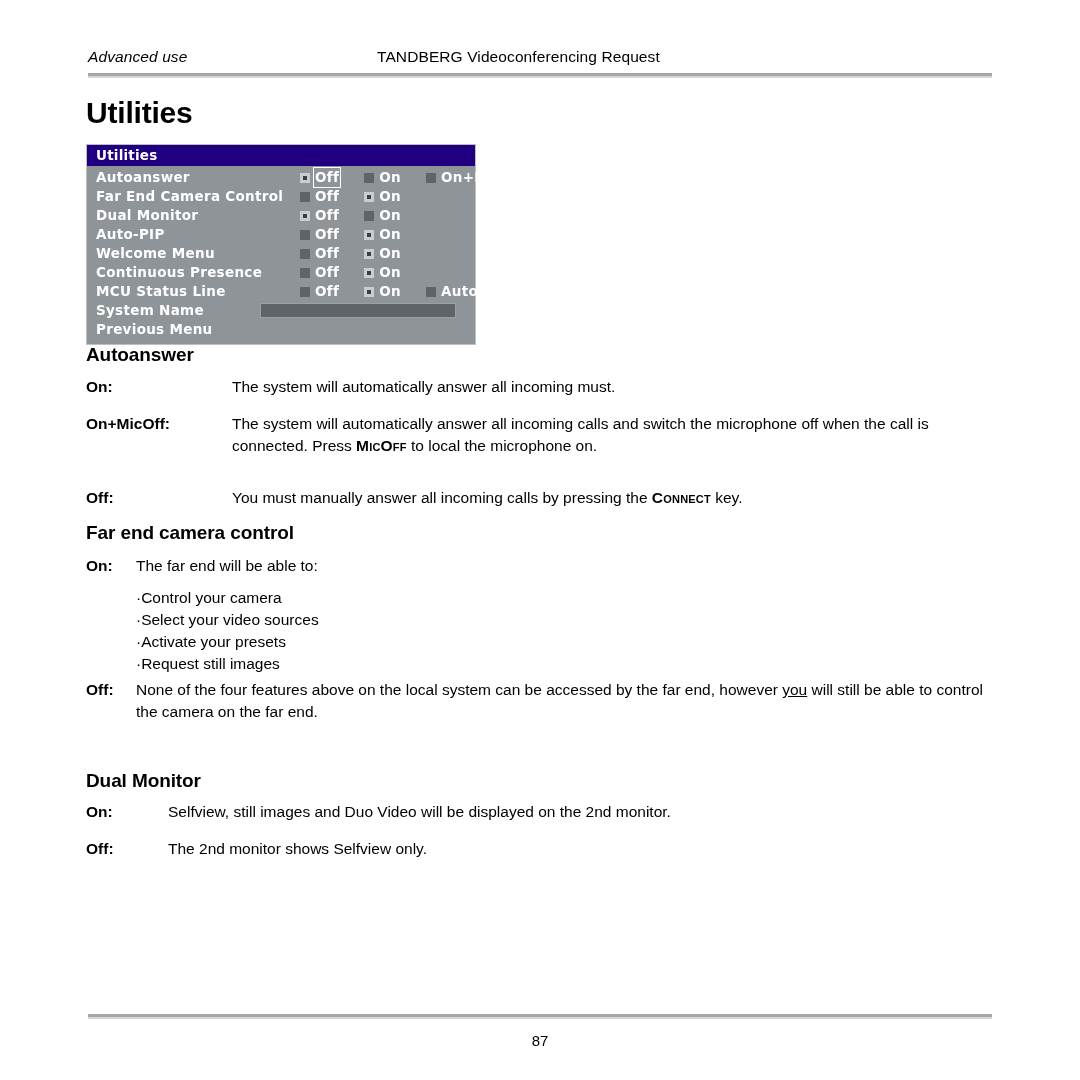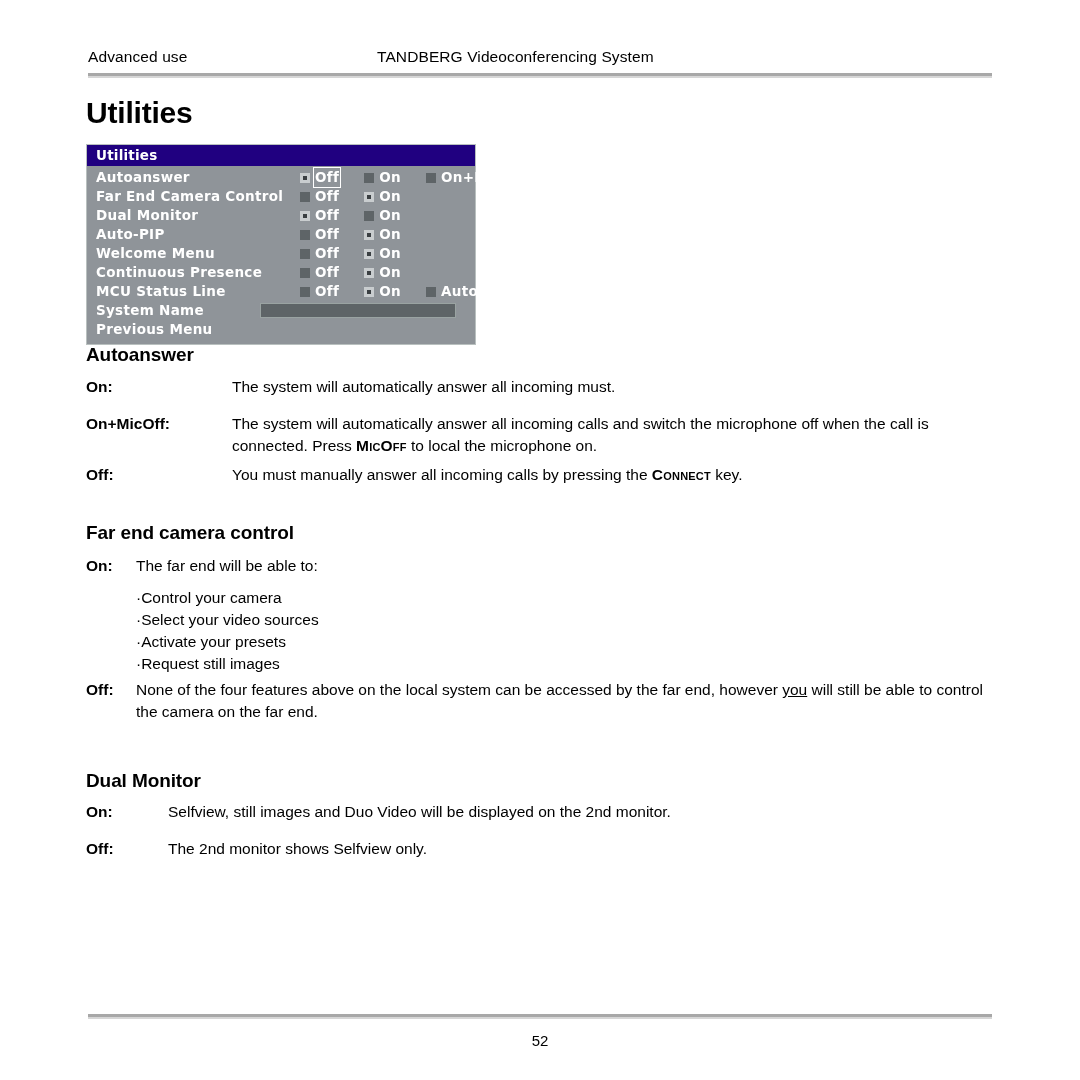--- a/index.html
+++ b/index.html
@@ -30,20 +30,21 @@
     width: 904px;
     height: 24px;
   }
   .header-left {
     position: absolute;
     left: 0;
     top: 0;
     font-size: 15.5px;
     letter-spacing: 0.1px;
     white-space: nowrap;
+    font-style: italic;
   }
   .header-center {
     position: absolute;
     left: 289px;
     top: 0;
     font-size: 15.5px;
     letter-spacing: 0.1px;
     white-space: nowrap;
   }
   .header-rule {
@@ -224,21 +225,21 @@
     font-size: 15px;
   }
 </style>
 </head>
 <body>
 
 <div class="page">
 
   <div class="header">
     <div class="header-left">Advanced use</div>
-    <div class="header-center">TANDBERG Videoconferencing System</div>
+    <div class="header-center">TANDBERG Videoconferencing Request</div>
   </div>
   <div class="header-rule"></div>
 
   <div class="page-title">Utilities</div>
 
   <div class="osd">
     <div class="osd-titlebar">Utilities</div>
     <div class="osd-body">
 
       <div class="osd-row">
@@ -344,21 +345,21 @@
   </div>
 
   <div class="section-title" style="left:86px; top:344px;">Autoanswer</div>
 
   <div class="deftable" style="left:86px; top:376px; width:906px;">
     <div class="defrow" style="margin-bottom:15px;">
       <div class="defterm" style="width:146px;"><span>On</span><span>:</span></div>
       <div class="defbody">The system will automatically answer all incoming must.</div>
     </div>
 
-    <div class="defrow" style="margin-bottom:7px;">
+    <div class="defrow" style="margin-bottom:30px;">
       <div class="defterm" style="width:146px;"><span>On+MicOff</span><span>:</span></div>
       <div class="defbody"><span>The system will automatically answer all incoming calls and switch the microphone off when the call is connected. Press </span><span class="sc">MicOff</span><span> to local the microphone on.</span></div>
     </div>
 
     <div class="defrow">
       <div class="defterm" style="width:146px;"><span>Off</span><span>:</span></div>
       <div class="defbody"><span>You must manually answer all incoming calls by pressing the </span><span class="sc">Connect</span><span> key.</span></div>
     </div>
   </div>
 
@@ -392,15 +393,15 @@
       <div class="defterm" style="width:82px;"><span>On</span><span>:</span></div>
       <div class="defbody">Selfview, still images and Duo Video will be displayed on the 2nd monitor.</div>
     </div>
     <div class="defrow">
       <div class="defterm" style="width:82px;"><span>Off</span><span>:</span></div>
       <div class="defbody">The 2nd monitor  shows Selfview only.</div>
     </div>
   </div>
 
   <div class="footer-rule"></div>
-  <div class="page-number">52</div>
+  <div class="page-number">87</div>
 
 </div>
 
 </body></html>

